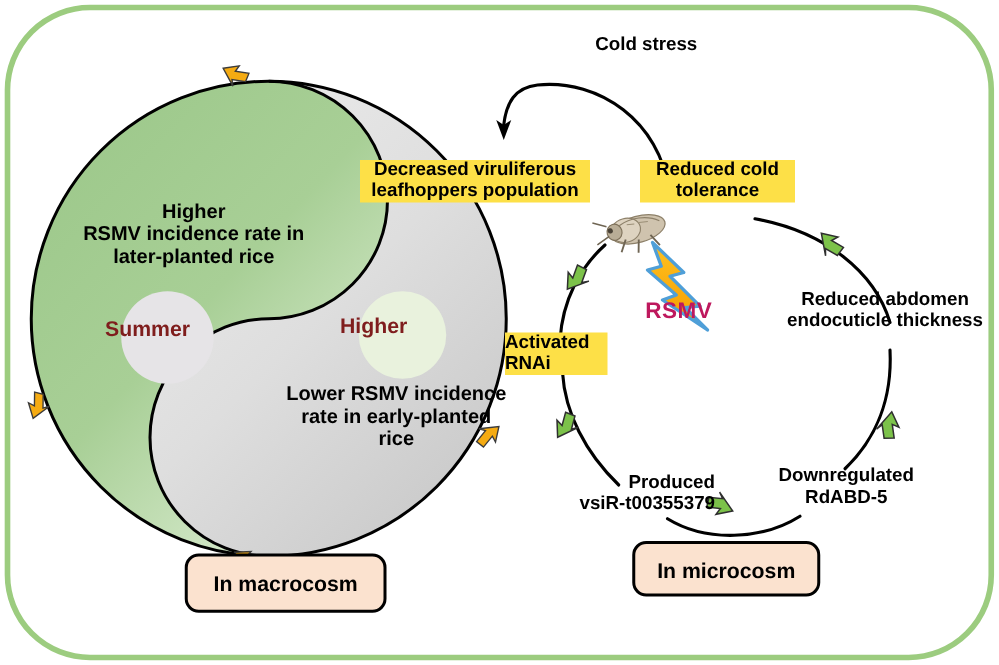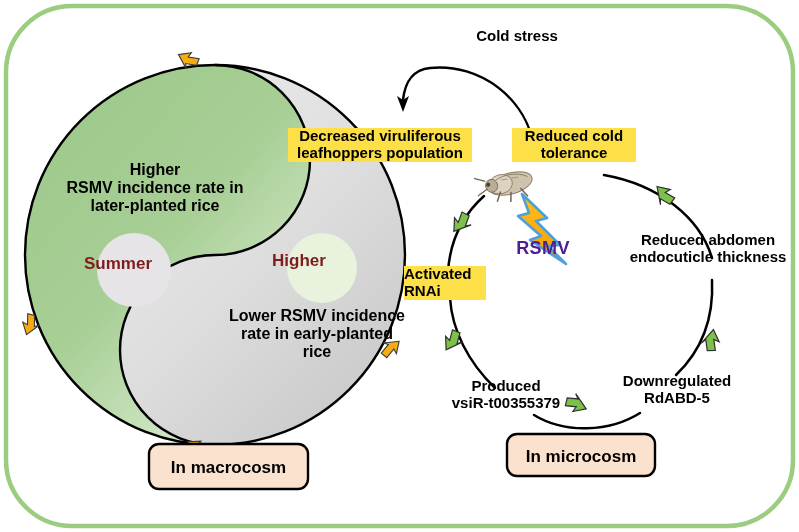--- a/index.html
+++ b/index.html
@@ -12,21 +12,21 @@
 
   .lbl{position:absolute;font-weight:bold;color:#000;line-height:1.12;
        text-align:center;white-space:pre-line;}
 
   .lbl-dark{font-size:15px;}
   .lbl-inner{font-size:16px;margin-top:29px;}
 
   .season{position:absolute;font-weight:bold;font-size:17px;color:#7f1d1d;
           text-align:left;line-height:1;}
 
-  .rsmv-lbl{position:absolute;font-weight:bold;font-size:18px;color:#4c1d95;
+  .rsmv-lbl{position:absolute;font-weight:bold;font-size:18px;color:#be185d;
             text-align:center;letter-spacing:.4px;}
 
   .boxlbl{position:absolute;font-weight:bold;font-size:17px;color:#000;
           text-align:center;line-height:1;}
 
   .halo{background:#fde047;}
 </style>
 </head>
 <body>
 
@@ -150,21 +150,21 @@
 
   <div class="lbl lbl-dark halo" style="left:512px;top:128px;width:124px;text-align:center;">Reduced cold
 tolerance</div>
 
   <div class="lbl lbl-dark" style="left:624px;top:232px;width:168px;">Reduced abdomen
 endocuticle thickness</div>
 
   <div class="lbl lbl-dark" style="left:604px;top:373px;width:146px;">Downregulated
 RdABD-5</div>
 
-  <div class="lbl lbl-dark" style="left:440px;top:378px;width:132px;">Produced
+  <div class="lbl lbl-dark" style="left:440px;top:378px;width:132px;text-align:right;">Produced
 vsiR-t00355379</div>
 
   <div class="lbl lbl-dark halo" style="left:404px;top:266px;width:82px;text-align:left;">Activated
 RNAi</div>
 
   <div class="rsmv-lbl" style="left:498px;top:238px;width:90px;">RSMV</div>
 
   <div class="boxlbl" style="left:149px;top:459px;width:159px;">In macrocosm</div>
 
   <div class="boxlbl" style="left:507px;top:448px;width:148px;">In microcosm</div>

